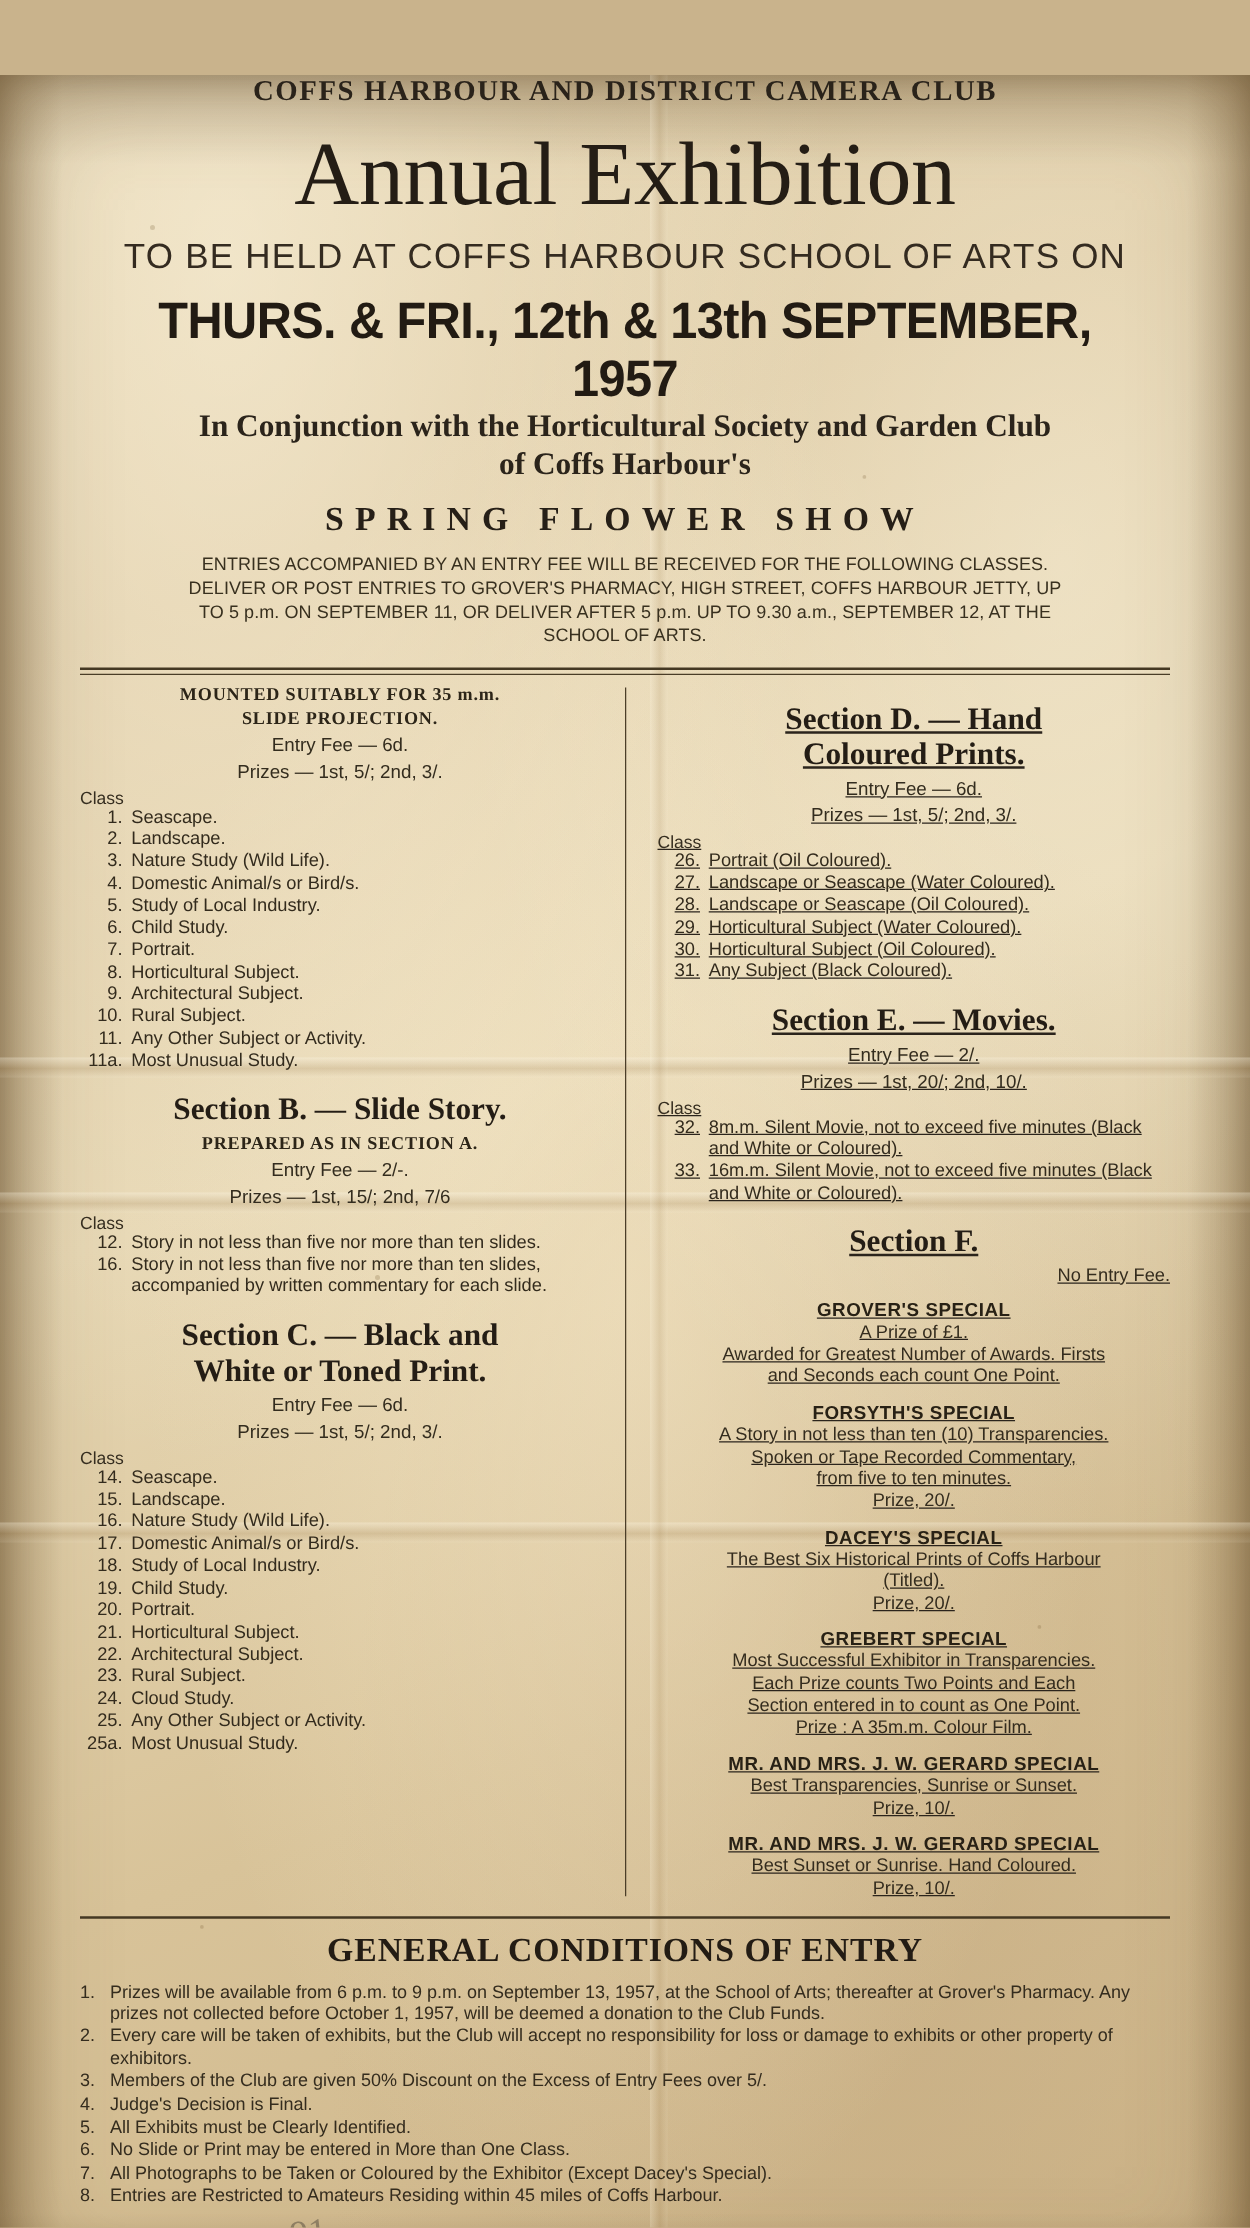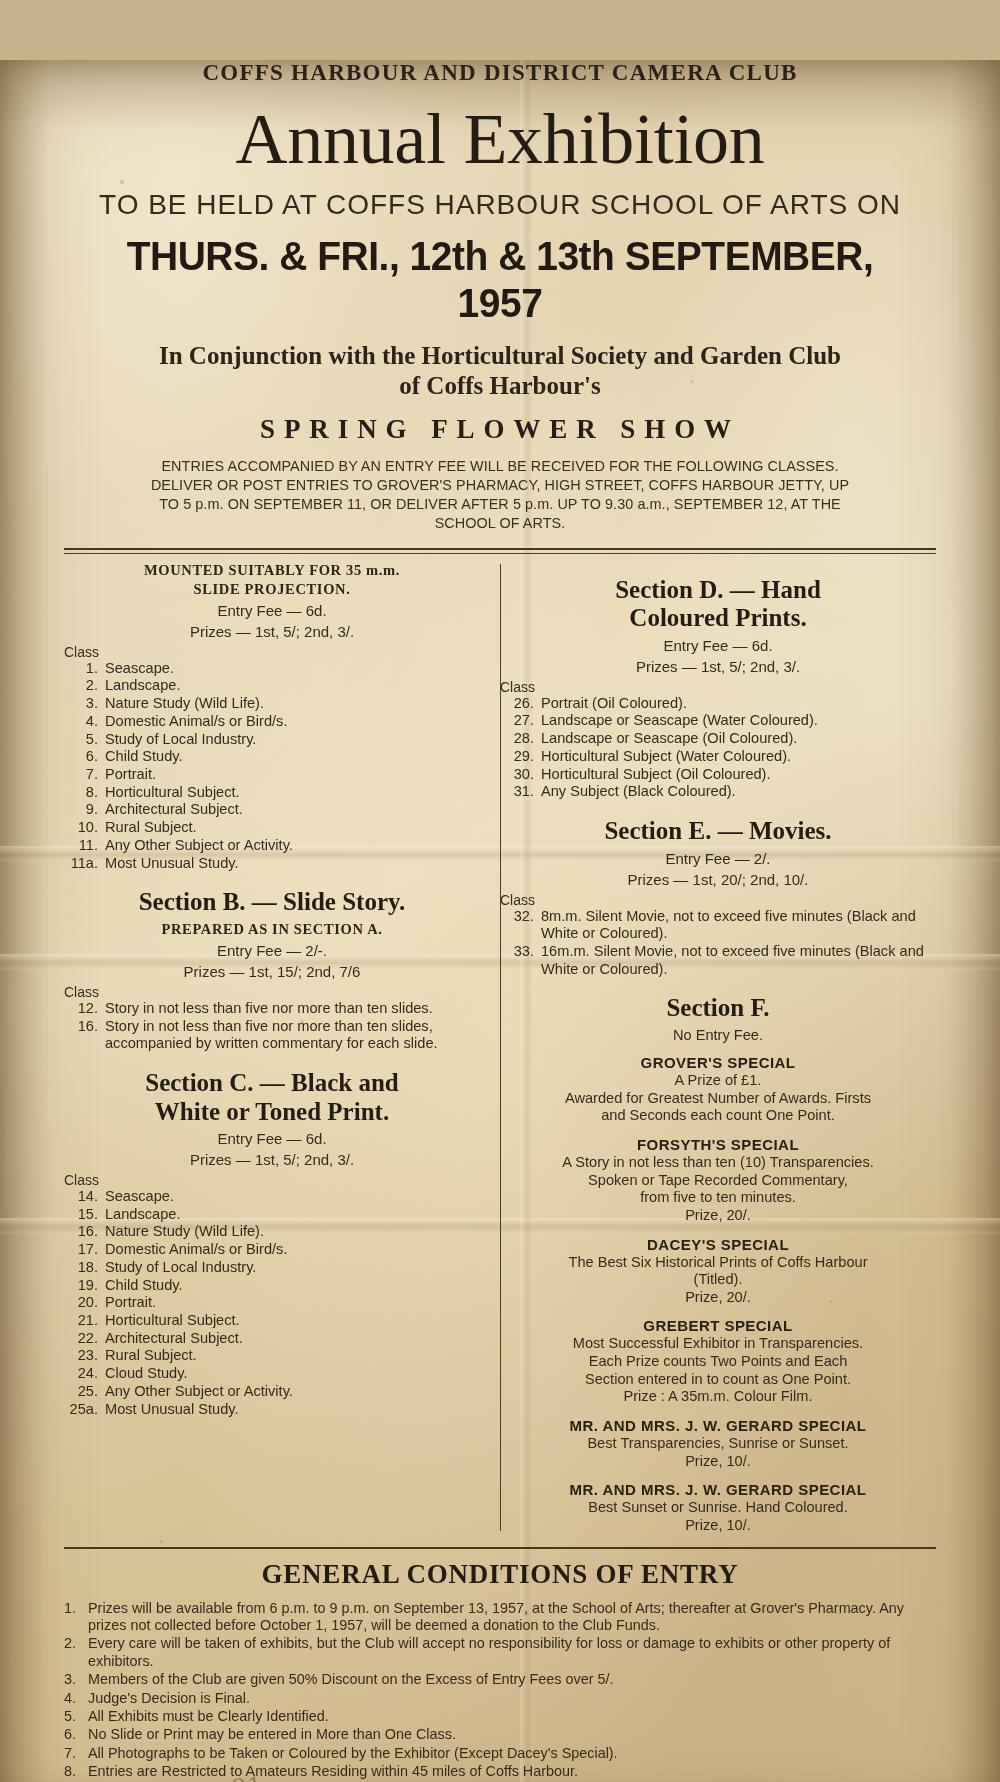--- a/index.html
+++ b/index.html
@@ -53,39 +53,39 @@
     text-align:center;font-family:"Liberation Sans", sans-serif;
     font-size:28px;letter-spacing:.035em;margin-top:14px;color:#342b20;font-weight:400;
   }
   .date-line{
     text-align:center;font-family:"Liberation Sans", sans-serif;font-weight:bold;
     font-size:41px;letter-spacing:-.012em;margin-top:12px;color:#221b13;
     transform:scaleX(.95);
   }
   .conj{
     text-align:center;font-family:"Liberation Serif", serif;font-weight:bold;
-    font-size:25px;line-height:1.22;margin-top:14px;color:#2b241b;
+    font-size:25px;line-height:1.22;margin-top:0;color:#2b241b;
   }
   .flower{
     text-align:center;font-family:"Liberation Serif", serif;font-weight:bold;
     font-size:27px;letter-spacing:.33em;margin-top:12px;color:#261f17;
   }
   .entries{
     text-align:center;font-family:"Liberation Sans", sans-serif;
     font-size:14.4px;line-height:1.34;margin-top:12px;color:#38301f;letter-spacing:.005em;
   }
 
   .rule-double{
     margin-top:14px;border-top:2px solid #443823;border-bottom:1px solid #4a3d27;height:3px;
   }
 
   .cols{display:flex;position:relative;margin-top:6px;}
   .col{width:50%;box-sizing:border-box;}
   .col.left{padding-right:20px;}
-  .col.right{}
+  .col.right{padding-left:26px;text-decoration:underline;}
   .divider{
     position:absolute;left:50%;top:4px;bottom:4px;width:0;border-left:1.4px solid #4b3e28;
   }
 
   .sec-head{
     text-align:center;font-family:"Liberation Serif", serif;font-weight:bold;
     font-size:25px;line-height:1.14;margin:16px 0 4px;color:#241d15;
   }
   .sub-caps{
     text-align:center;font-family:"Liberation Serif", serif;font-weight:bold;
@@ -107,21 +107,21 @@
   ul.classes li .txt{flex:1 1 auto;}
 
   .spec-name{
     text-align:center;font-family:"Liberation Sans", sans-serif;font-weight:bold;
     font-size:15px;letter-spacing:.03em;margin-top:11px;color:#282115;
   }
   .spec-body{
     text-align:center;font-family:"Liberation Sans", sans-serif;
     font-size:14.6px;line-height:1.21;color:#342c1e;margin-top:1px;
   }
-  .no-fee{text-align:center;font-family:"Liberation Sans", sans-serif;font-size:14.6px;color:#342c1e;margin-top:4px;}
+  .no-fee{text-align:right;font-family:"Liberation Sans", sans-serif;font-size:14.6px;color:#342c1e;margin-top:4px;}
 
   .gc-rule{border-top:2px solid #443823;margin-top:12px;}
   .gc-title{
     text-align:center;font-family:"Liberation Serif", serif;font-weight:bold;
     font-size:27px;letter-spacing:.028em;margin-top:10px;color:#231c14;
   }
   ol.conditions{list-style:none;margin:10px 0 0;padding:0;}
   ol.conditions li{
     font-family:"Liberation Sans", sans-serif;font-size:14.4px;line-height:1.205;
     color:#342c1e;display:flex;margin-bottom:1px;

